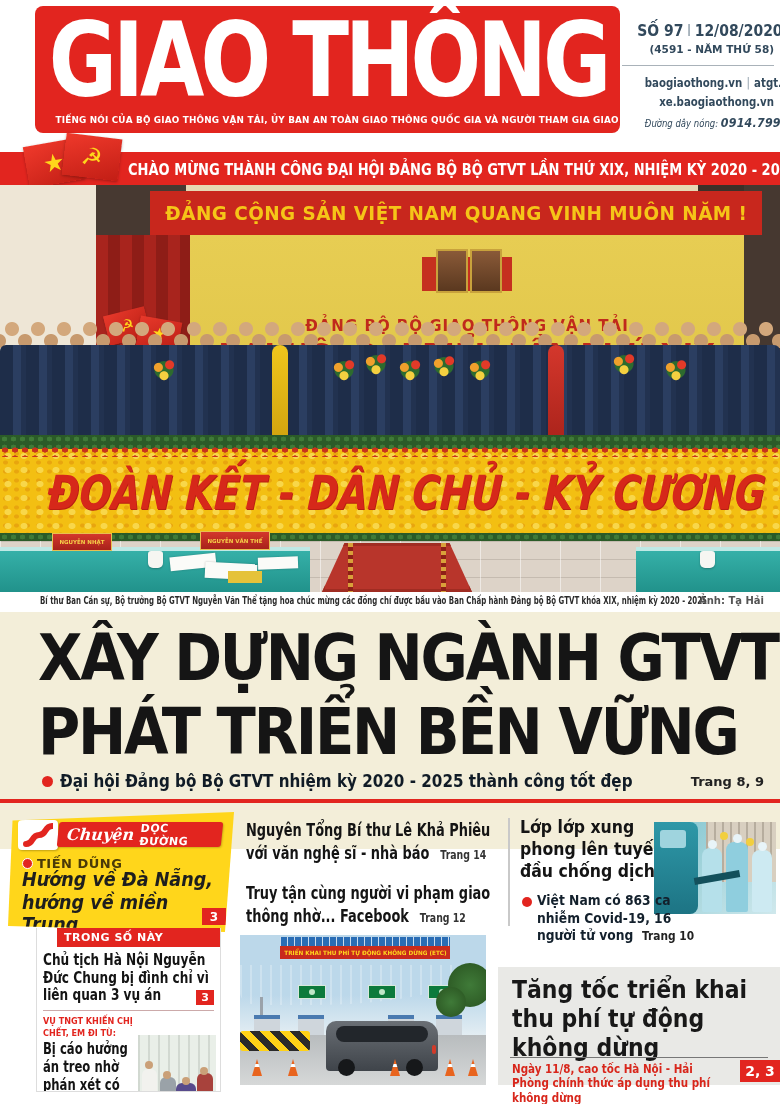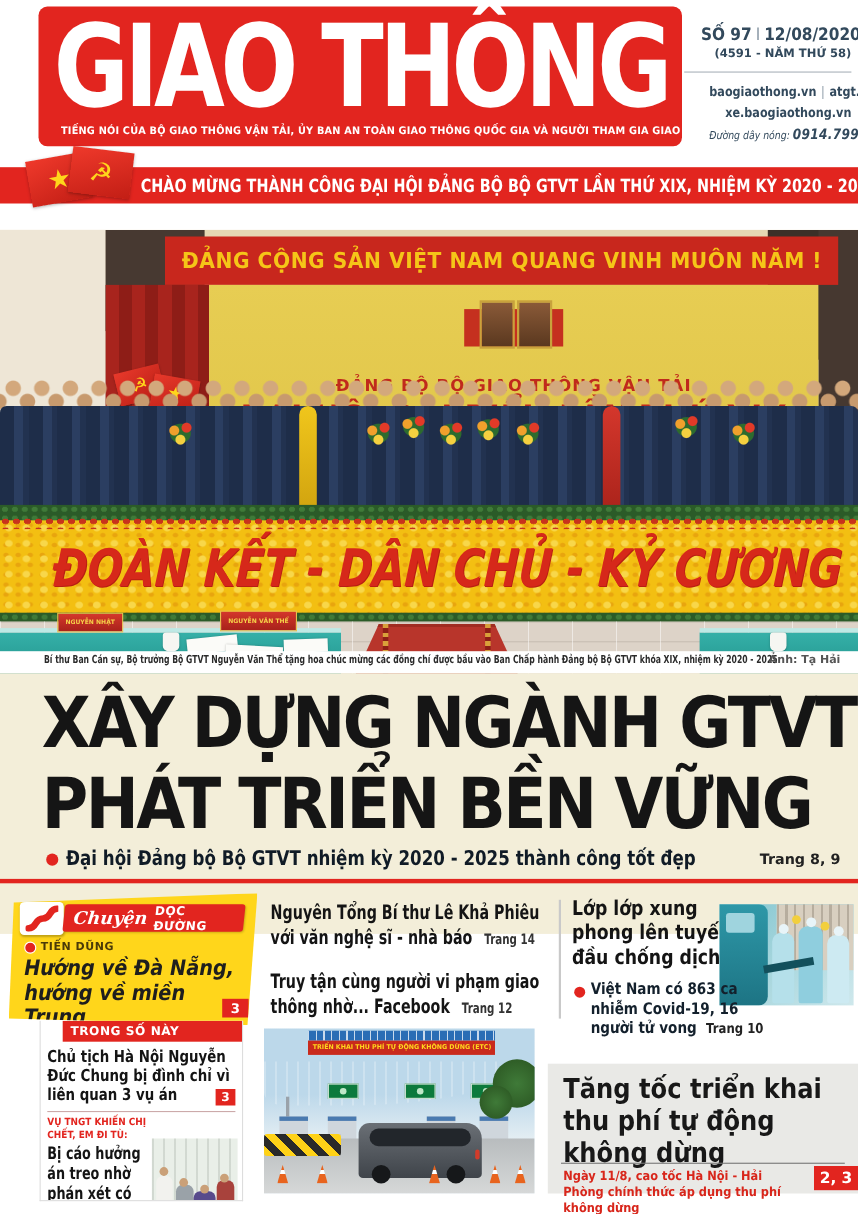--- a/index.html
+++ b/index.html
@@ -28,21 +28,21 @@
   .welcome-text{position:absolute;left:128px;top:50%;transform:translateY(-50%) scaleX(.79);transform-origin:0 50%;
                 color:#fff;font-weight:900;font-size:16.5px;white-space:nowrap;}
   .flags{position:absolute;left:26px;top:-16px;width:110px;height:66px;}
   .flag{position:absolute;width:56px;height:42px;background:linear-gradient(160deg,#ef392b,#c21e15);
         box-shadow:0 1px 3px rgba(0,0,0,.3);display:flex;align-items:center;justify-content:center;}
   .flag-nation{left:0;top:6px;transform:rotate(-10deg);}
   .flag-party{left:38px;top:0;transform:rotate(7deg);}
   .flag-glyph{color:#ffd61b;font-size:24px;line-height:1;}
 
   
-  .main-photo{position:absolute;left:0;top:185px;width:780px;height:407px;overflow:hidden;background:#e6d8b4;margin-top:24px;}
+  .main-photo{position:absolute;left:0;top:185px;width:780px;height:407px;overflow:hidden;background:#e6d8b4;}
   .ph-leftwall{position:absolute;left:0;top:0;width:96px;height:100%;background:#eee6d6;border-right:2px solid #d6cab2;}
   .ph-dark-bl{position:absolute;left:0;top:278px;width:80px;height:129px;background:#33383c;}
   .ph-curtain-tl{position:absolute;left:96px;top:0;width:90px;height:92px;background:#473931;}
   .ph-curtain-tr{position:absolute;left:698px;top:0;width:82px;height:118px;background:#3c3028;}
   .ph-curtain-r{position:absolute;left:744px;top:0;width:36px;height:300px;background:#463830;}
   .ph-banner{position:absolute;left:150px;top:6px;width:612px;height:44px;background:#c8271d;display:flex;align-items:center;justify-content:center;}
   .ph-banner-text{color:#f5c518;font-weight:900;font-size:20px;white-space:nowrap;transform:scaleX(.92);letter-spacing:.5px;}
   .ph-redcurtain{position:absolute;left:96px;top:50px;width:94px;height:252px;background:repeating-linear-gradient(90deg,#a8241d 0 12px,#8e1d17 12px 24px);}
   .ph-backdrop{position:absolute;left:190px;top:50px;width:554px;height:252px;background:linear-gradient(#e7cd53,#ddc243);}
   .bd-emblem{position:absolute;left:50%;top:14px;transform:translateX(-50%);width:90px;height:54px;}
@@ -123,21 +123,21 @@
   .feature-box{position:absolute;left:8px;top:812px;width:226px;height:120px;background:#ffd61b;
                clip-path:polygon(2% 7%,100% 0,96% 100%,0 95%);}
   .s-box{position:absolute;left:10px;top:8px;width:40px;height:30px;background:#fff;border-radius:4px;
          box-shadow:1px 1px 2px rgba(0,0,0,.25);display:flex;align-items:center;justify-content:center;}
   .sect-band{position:absolute;left:50px;top:10px;width:164px;height:25px;background:#e2251f;border-radius:3px;
              transform:skewX(-6deg);box-shadow:1px 1px 2px rgba(0,0,0,.2);display:flex;align-items:center;gap:6px;padding:0 9px;box-sizing:border-box;}
   .sect-script{font-family:"DejaVu Serif","Liberation Serif",serif;font-style:italic;font-weight:bold;font-size:16px;color:#fff;}
   .sect-rest{font-size:11px;font-weight:900;color:#fff;letter-spacing:.5px;}
   .author-row{position:absolute;left:14px;top:44px;display:flex;align-items:center;gap:4px;}
   .a-icon{width:9px;height:9px;background:#e2251f;border-radius:50%;border:1px solid #fff;}
-  .a-name{font-size:10px;font-weight:900;color:#4a3a08;letter-spacing:.5px;}
+  .a-name{font-size:13px;font-weight:900;color:#4a3a08;letter-spacing:.5px;}
   .f-title{position:absolute;left:14px;top:57px;width:230px;font-size:19.5px;font-style:italic;font-weight:900;color:#1e1e1e;
            line-height:1.16;transform:scaleX(.9);transform-origin:0 0;}
   .page-badge{background:#e2251f;color:#fff;font-weight:900;display:flex;align-items:center;justify-content:center;}
   .f-badge{position:absolute;left:194px;top:96px;width:24px;height:17px;font-size:12px;}
   .mid-stories{position:absolute;left:246px;top:818px;width:360px;transform:scaleX(.72);transform-origin:0 0;}
   .ms{margin-bottom:17px;}
   .ms-title{display:inline;font-size:18px;font-weight:900;color:#141414;line-height:1.28;}
   .ms-page{font-size:13px;font-weight:bold;color:#333;margin-left:10px;white-space:nowrap;}
   .v-div{position:absolute;left:508px;top:818px;width:2px;height:108px;background:#c9c9c9;}
   .right-story{position:absolute;left:520px;top:816px;width:256px;height:118px;}

